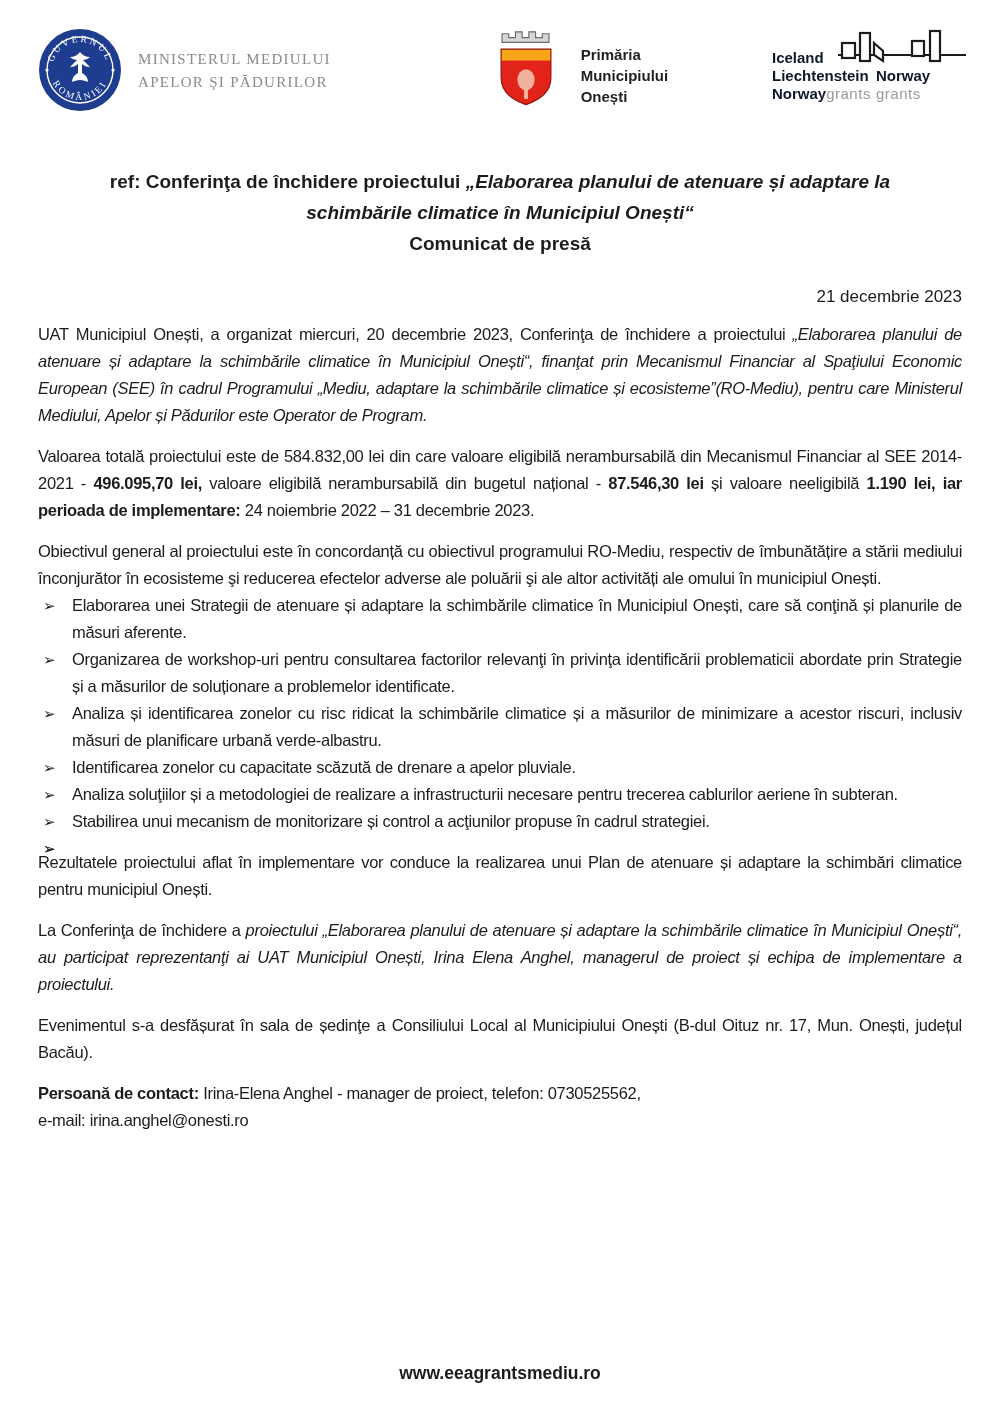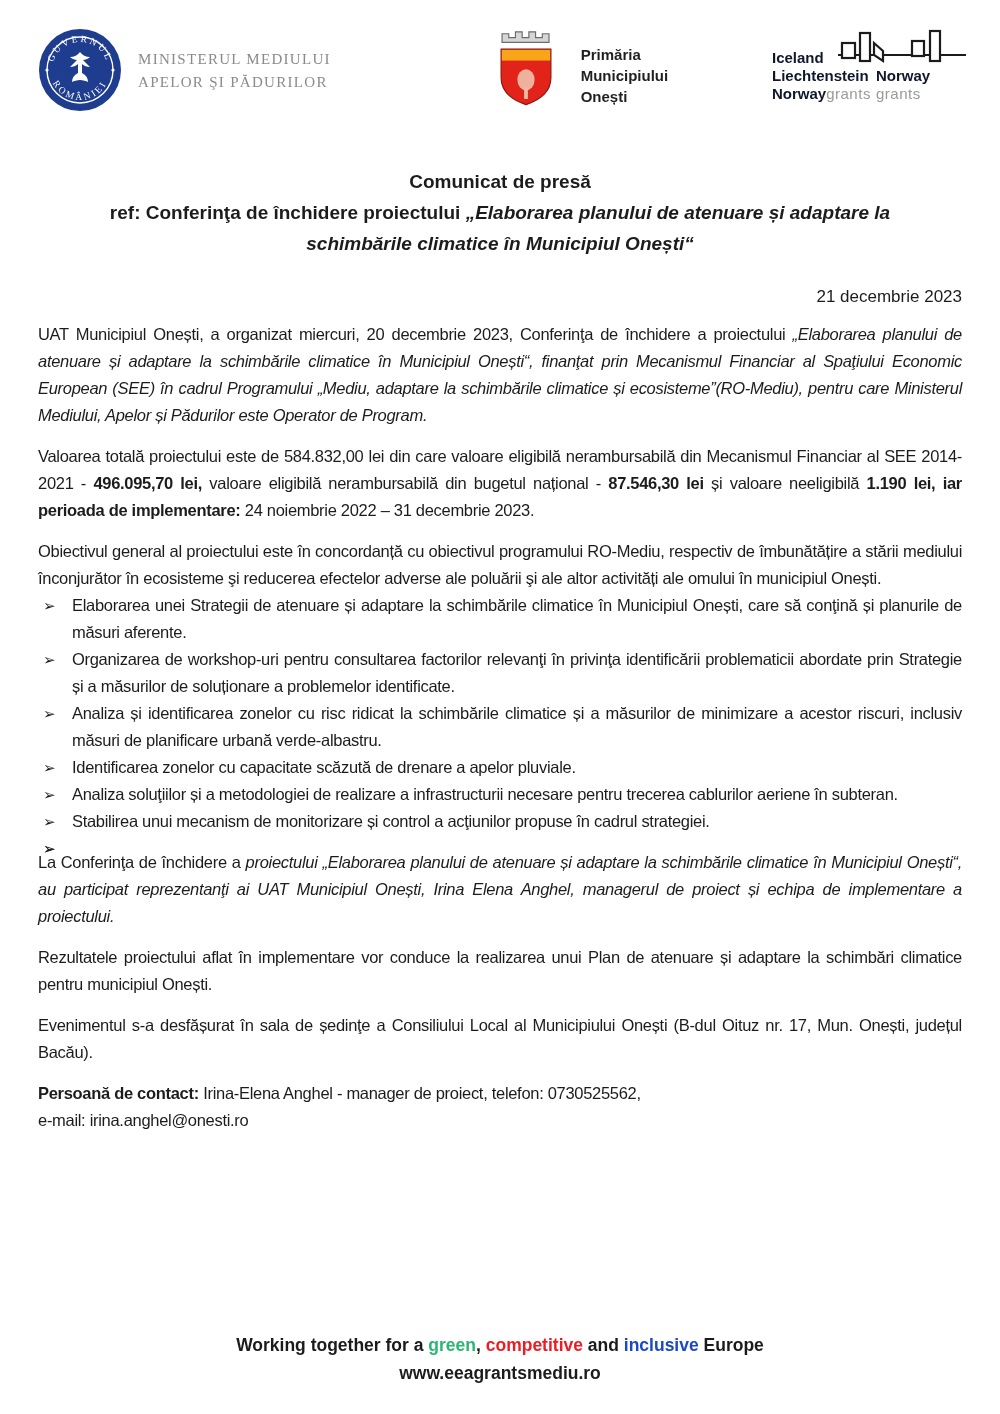--- a/index.html
+++ b/index.html
@@ -121,22 +121,22 @@
         <span class="eea-b">Liechtenstein</span>
         <span class="eea-b">Norway</span>
         <span><span class="eea-b">Norway</span><span class="grants">grants</span></span>
         <span class="grants">grants</span>
       </div>
     </div>
 
   </header>
 
   <h1 class="title">
+    <div><span>ref: Conferinţa de închidere proiectului </span><span class="i">„Elaborarea planului de atenuare și adaptare la schimbările climatice în Municipiul Onești“</span></div>
     <div>Comunicat de presă</div>
-    <div><span>ref: Conferinţa de închidere proiectului </span><span class="i">„Elaborarea planului de atenuare și adaptare la schimbările climatice în Municipiul Onești“</span></div>
   </h1>
 
   <div class="date">21 decembrie 2023</div>
 
   <p class="para"><span>UAT Municipiul Onești, a organizat miercuri, 20 decembrie 2023, Conferinţa de închidere a proiectului </span><span class="i">„Elaborarea planului de atenuare și adaptare la schimbările climatice în Municipiul Onești“, finanţat prin Mecanismul Financiar al Spaţiului Economic European (SEE) în cadrul Programului „Mediu, adaptare la schimbările climatice și ecosisteme”(RO-Mediu), pentru care Ministerul Mediului, Apelor și Pădurilor este Operator de Program.</span></p>
 
   <p class="para"><span>Valoarea totală proiectului este de 584.832,00 lei din care valoare eligibilă nerambursabilă din Mecanismul Financiar al SEE 2014-2021 - </span><span class="b">496.095,70 lei,</span><span> valoare eligibilă nerambursabilă din bugetul național - </span><span class="b">87.546,30 lei</span><span> și valoare neeligibilă </span><span class="b">1.190 lei, iar perioada de implementare:</span><span> 24 noiembrie 2022 – 31 decembrie 2023.</span></p>
 
   <p class="para">Obiectivul general al proiectului este în concordanță cu obiectivul programului RO-Mediu, respectiv de îmbunătățire a stării mediului înconjurător în ecosisteme şi reducerea efectelor adverse ale poluării şi ale altor activități ale omului în municipiul Onești.</p>
 
@@ -145,26 +145,25 @@
     <li><span class="arrow">➢</span><span>Elaborarea unei Strategii de atenuare și adaptare la schimbările climatice în Municipiul Onești, care să conţină și planurile de măsuri aferente.</span></li>
     <li><span class="arrow">➢</span><span>Organizarea de workshop-uri pentru consultarea factorilor relevanţi în privinţa identificării problematicii abordate prin Strategie și a măsurilor de soluționare a problemelor identificate.</span></li>
     <li><span class="arrow">➢</span><span>Analiza și identificarea zonelor cu risc ridicat la schimbările climatice și a măsurilor de minimizare a acestor riscuri, inclusiv măsuri de planificare urbană verde-albastru.</span></li>
     <li><span class="arrow">➢</span><span>Identificarea zonelor cu capacitate scăzută de drenare a apelor pluviale.</span></li>
     <li><span class="arrow">➢</span><span>Analiza soluţiilor și a metodologiei de realizare a infrastructurii necesare pentru trecerea cablurilor aeriene în subteran.</span></li>
     <li><span class="arrow">➢</span><span>Stabilirea unui mecanism de monitorizare și control a acţiunilor propuse în cadrul strategiei.</span></li>
     <li><span class="arrow">➢</span></li>
     <li><span class="arrow">➢</span></li>
   </ul>
 
+  <p class="para">Rezultatele proiectului aflat în implementare vor conduce la realizarea unui Plan de atenuare și adaptare la schimbări climatice pentru municipiul Onești.</p>
+
   <p class="para"><span>La Conferinţa de închidere a </span><span class="i">proiectului „Elaborarea planului de atenuare și adaptare la schimbările climatice în Municipiul Onești“, au participat reprezentanţi ai UAT Municipiul Onești, Irina Elena Anghel, managerul de proiect și echipa de implementare a proiectului.</span></p>
-
-  <p class="para">Rezultatele proiectului aflat în implementare vor conduce la realizarea unui Plan de atenuare și adaptare la schimbări climatice pentru municipiul Onești.</p>
 
   <p class="para">Evenimentul s-a desfășurat în sala de ședinţe a Consiliului Local al Municipiului Onești (B-dul Oituz nr. 17, Mun. Onești, județul Bacău).</p>
 
   <p class="para"><span class="b">Persoană de contact:</span><span> Irina-Elena Anghel - manager de proiect, telefon: 0730525562,</span><br><span>e-mail: irina.anghel@onesti.ro</span></p>
 
   <footer class="footer">
-    <div class="tagline"><span>Working together for a </span><span class="green">green</span><span>, </span><span class="red">competitive</span><span> and </span><span class="blue">inclusive</span><span> Europe</span></div>
     <div class="site">www.eeagrantsmediu.ro</div>
   </footer>
 
 </div>
 
 </body></html>

